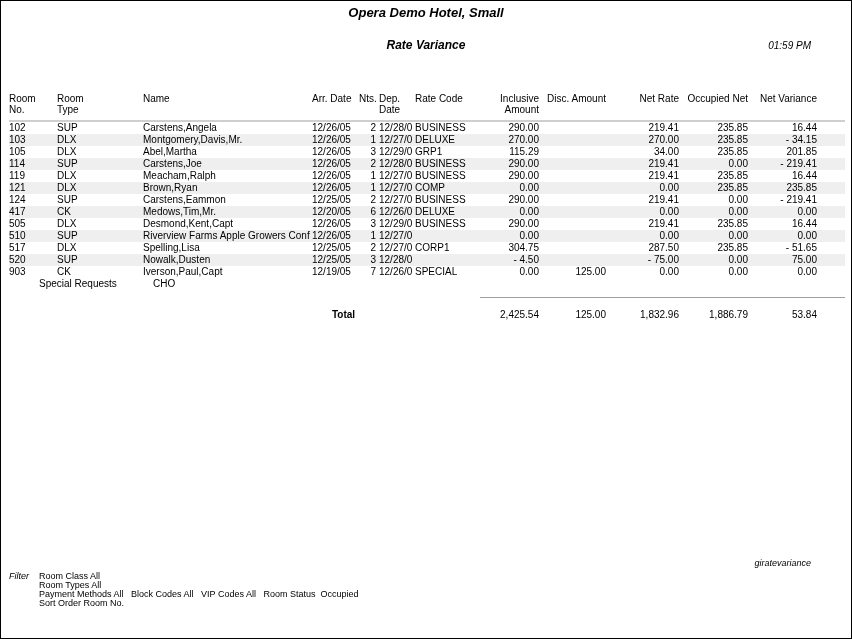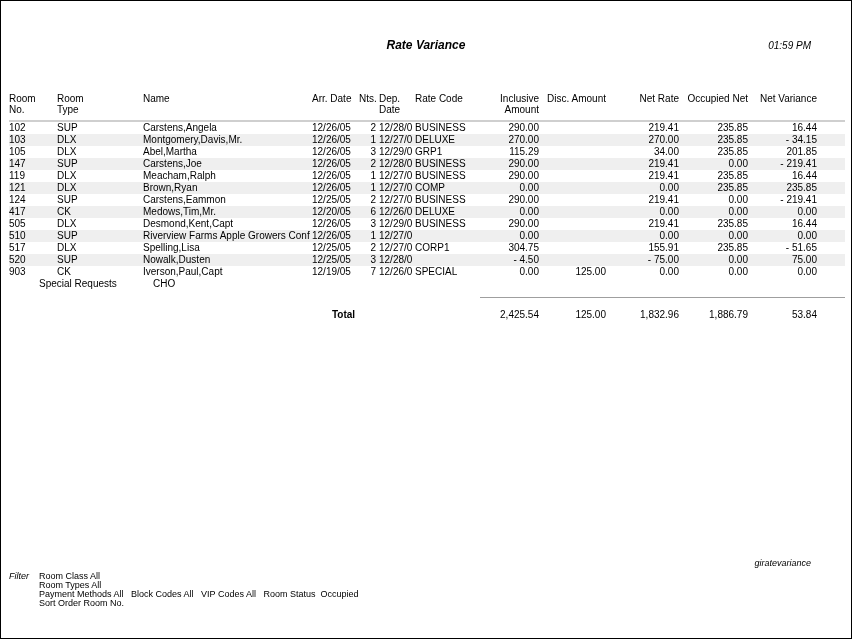--- a/index.html
+++ b/index.html
@@ -58,20 +58,21 @@
   .filter-lines { position:absolute; left:38px; top:571px; font-size:9px; line-height:9px; white-space:pre; }
   .page-info    { position:absolute; top:557px; left:0; width:100%; text-align:center;
                   font-size:9px; font-style:italic; }
   .report-id    { position:absolute; top:557px; right:40px; font-size:9px; font-style:italic; }
 </style>
 </head>
 <body>
 
 <div class="page">
 
+  <div class="hotel-name">Opera Demo Hotel, Small</div>
   <div class="report-title">Rate Variance</div>
   <div class="report-time">01:59 PM</div>
 
   <div class="table-wrap">
     <table>
       <colgroup>
           <col class="c-room_no">
           <col class="c-room_type">
           <col class="c-name">
           <col class="c-arr_date">
@@ -140,21 +141,21 @@
             <td class="a-right c-nts">3</td>
             <td class="a-left c-dep_date">12/29/05</td>
             <td class="a-left c-rate_code">GRP1</td>
             <td class="a-right c-inclusive_amount">115.29</td>
             <td class="a-right c-disc_amount"></td>
             <td class="a-right c-net_rate">34.00</td>
             <td class="a-right c-potential_net">235.85</td>
             <td class="a-right c-net_variance">201.85</td>
           </tr>
           <tr class="stripe">
-            <td class="a-left c-room_no">147</td>
+            <td class="a-left c-room_no">114</td>
             <td class="a-left c-room_type">SUP</td>
             <td class="a-left c-name">Carstens,Joe</td>
             <td class="a-left c-arr_date">12/26/05</td>
             <td class="a-right c-nts">2</td>
             <td class="a-left c-dep_date">12/28/05</td>
             <td class="a-left c-rate_code">BUSINESS</td>
             <td class="a-right c-inclusive_amount">290.00</td>
             <td class="a-right c-disc_amount"></td>
             <td class="a-right c-net_rate">219.41</td>
             <td class="a-right c-potential_net">0.00</td>
@@ -247,21 +248,21 @@
           <tr>
             <td class="a-left c-room_no">517</td>
             <td class="a-left c-room_type">DLX</td>
             <td class="a-left c-name">Spelling,Lisa</td>
             <td class="a-left c-arr_date">12/25/05</td>
             <td class="a-right c-nts">2</td>
             <td class="a-left c-dep_date">12/27/05</td>
             <td class="a-left c-rate_code">CORP1</td>
             <td class="a-right c-inclusive_amount">304.75</td>
             <td class="a-right c-disc_amount"></td>
-            <td class="a-right c-net_rate">155.91</td>
+            <td class="a-right c-net_rate">287.50</td>
             <td class="a-right c-potential_net">235.85</td>
             <td class="a-right c-net_variance">- 51.65</td>
           </tr>
           <tr class="stripe">
             <td class="a-left c-room_no">520</td>
             <td class="a-left c-room_type">SUP</td>
             <td class="a-left c-name">Nowalk,Dusten</td>
             <td class="a-left c-arr_date">12/25/05</td>
             <td class="a-right c-nts">3</td>
             <td class="a-left c-dep_date">12/28/05</td>

